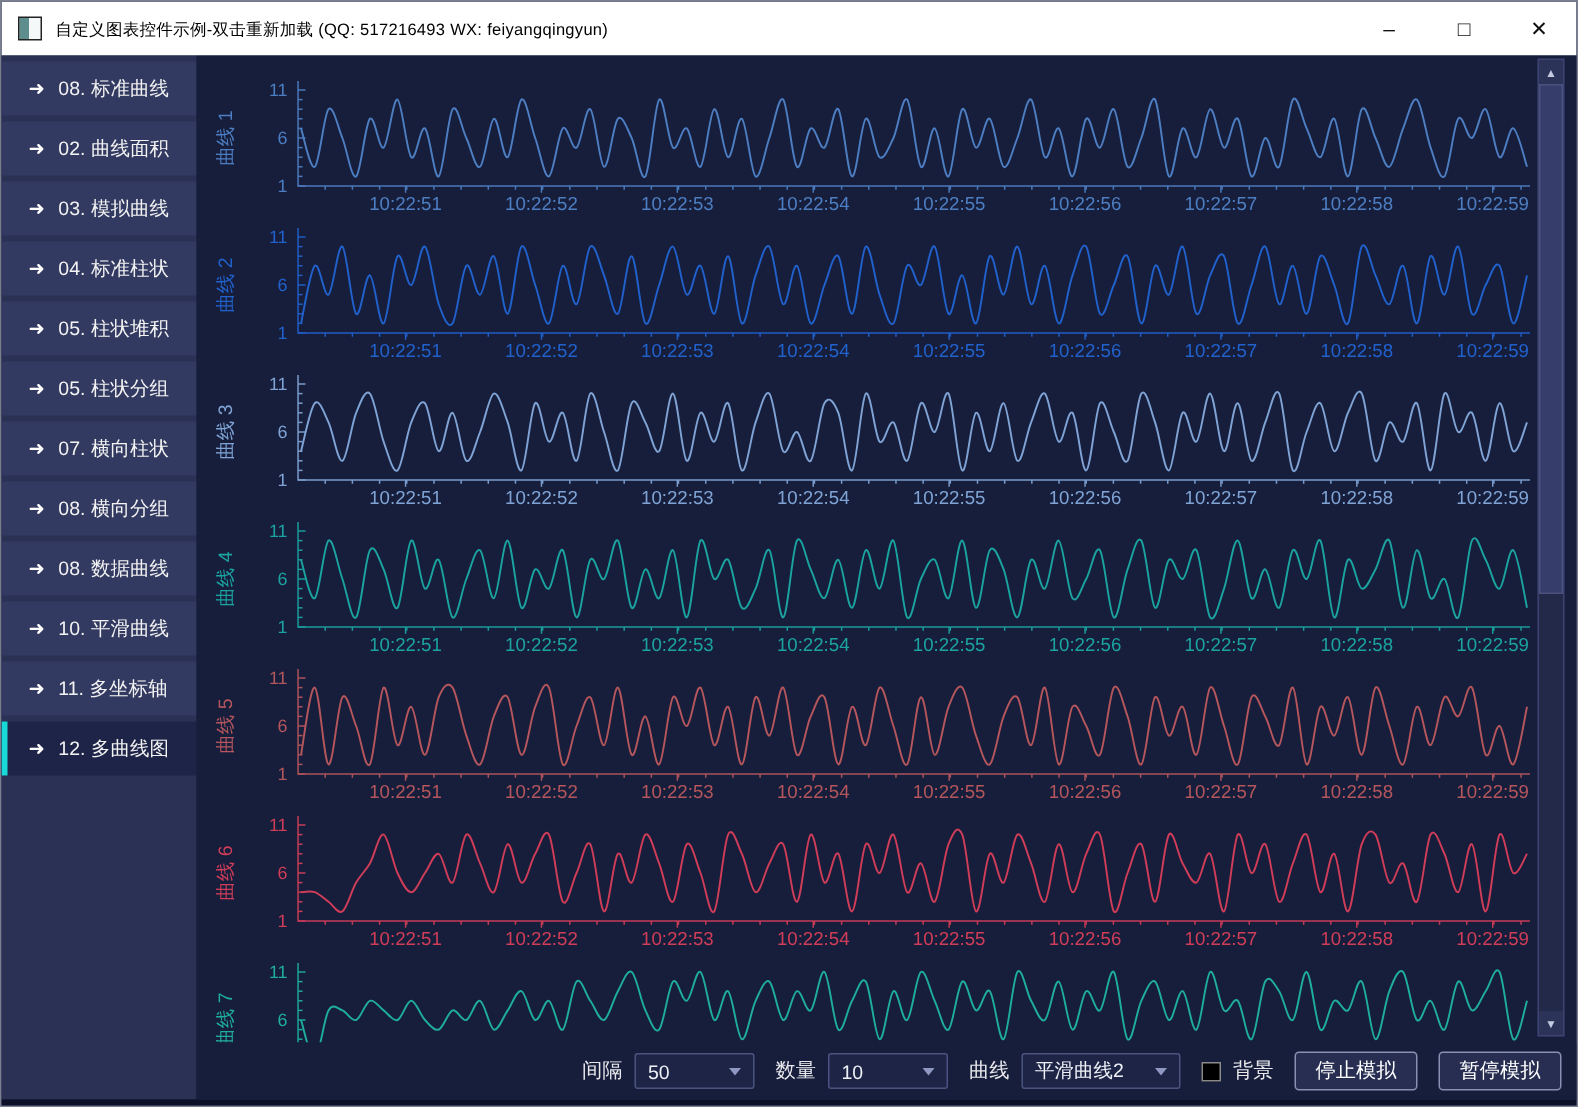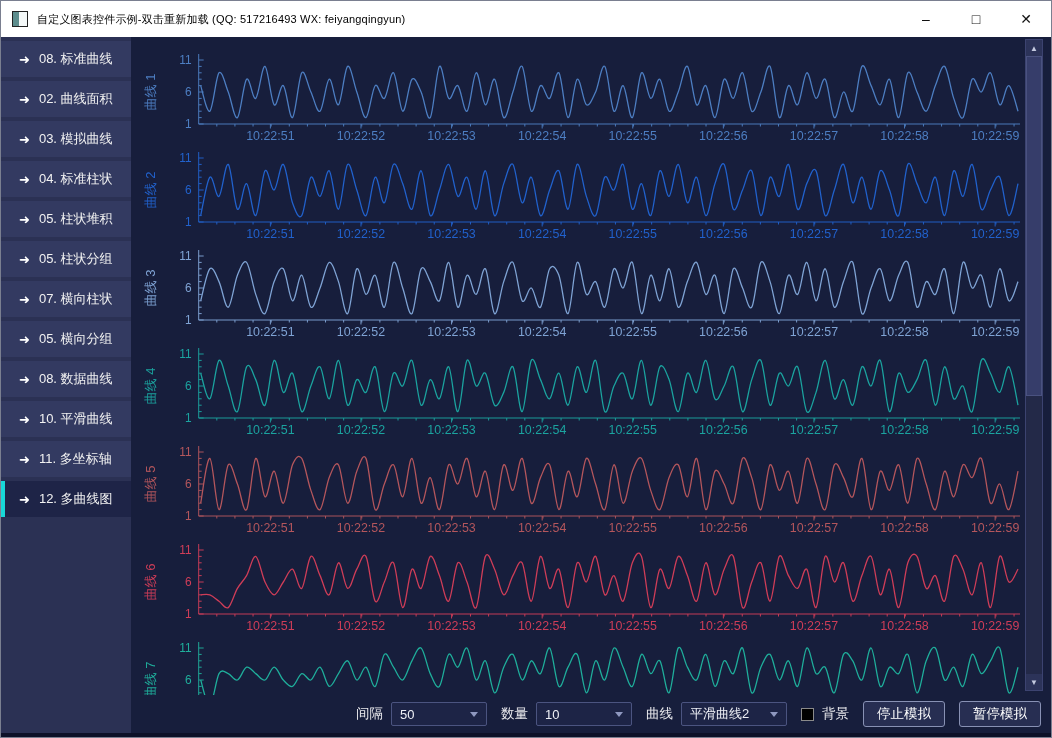--- a/index.html
+++ b/index.html
@@ -52,21 +52,21 @@
                display:flex; align-items:center; justify-content:flex-end;
                gap:14px; padding-right:10px; background:#171e3c; }
   .field { display:flex; align-items:center; gap:8px; }
   .field-label { color:#e8e8ec; font-size:13.5px; }
   .combo { height:24px; display:flex; align-items:center; justify-content:space-between;
            background:#1d2446; border:1px solid #4b5480; border-radius:2px;
            color:#eef0f6; font-size:13px; padding:0 8px; cursor:pointer; }
   .combo .arr { width:0; height:0; border-left:4px solid transparent;
                 border-right:4px solid transparent; border-top:5px solid #8f98c0;
                 margin-left:10px; }
-  .combo.w95 { width:96px; } .combo.w105 { width:106px; }
+  .combo.w95 { width:80px; } .combo.w105 { width:106px; }
   .checkbox { width:13px; height:13px; background:#000; border:1px solid #8a8a8a;
               display:inline-block; cursor:pointer; }
   .push-btn { height:26px; min-width:82px; padding:0 12px; background:#272e52;
               border:1px solid #8891b4; border-radius:3px; color:#ffffff;
               font-size:13.5px; cursor:pointer; font-family:inherit;text-align:center; }
 </style>
 </head>
 <body>
 
 <div class="window">
@@ -107,21 +107,21 @@
         <div class="side-item">
           <span class="arrow">➜</span>
           <span>05. 柱状分组</span>
         </div>
         <div class="side-item">
           <span class="arrow">➜</span>
           <span>07. 横向柱状</span>
         </div>
         <div class="side-item">
           <span class="arrow">➜</span>
-          <span>05. 横向分组</span>
+          <span>08. 横向分组</span>
         </div>
         <div class="side-item">
           <span class="arrow">➜</span>
           <span>08. 数据曲线</span>
         </div>
         <div class="side-item">
           <span class="arrow">➜</span>
           <span>10. 平滑曲线</span>
         </div>
         <div class="side-item">

